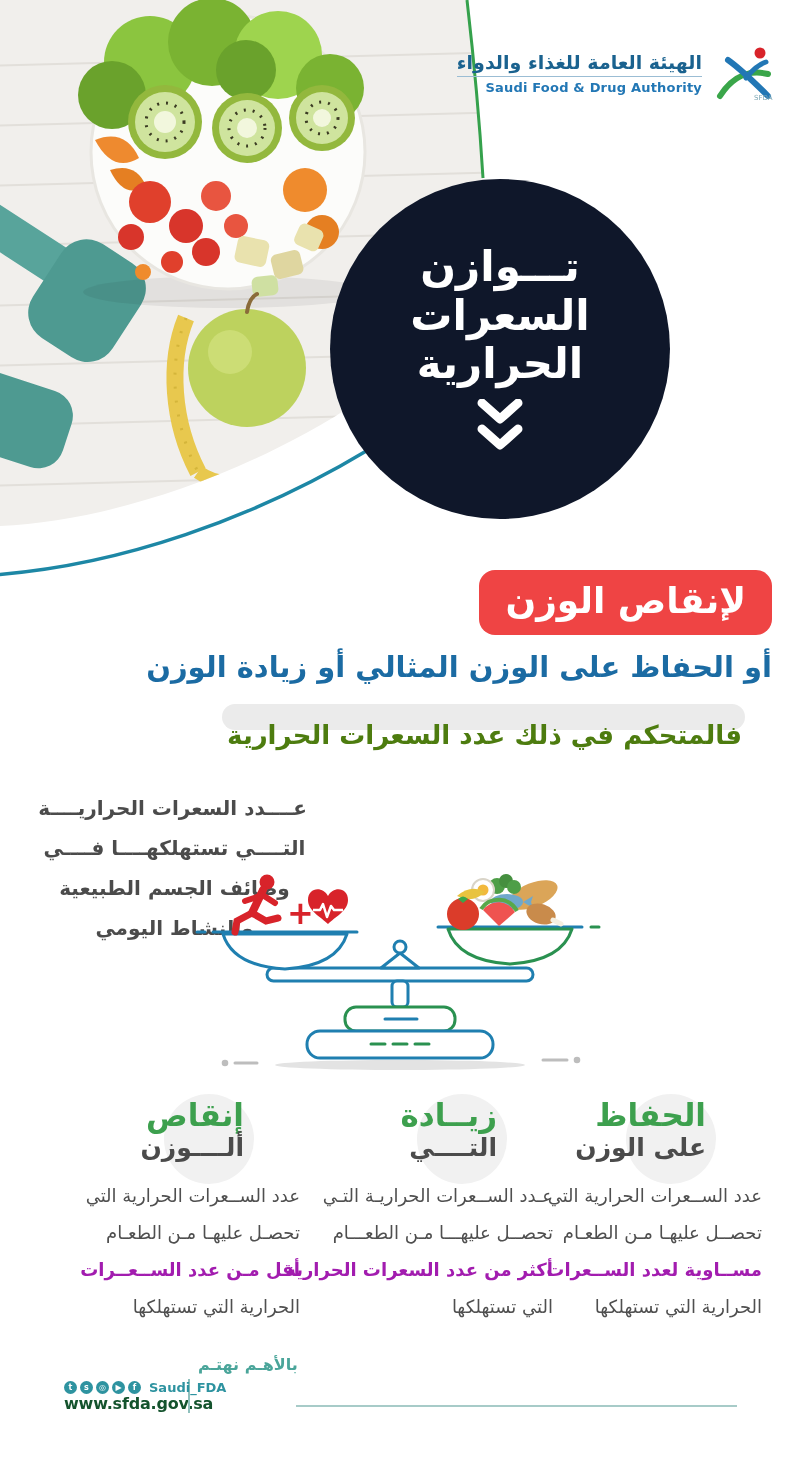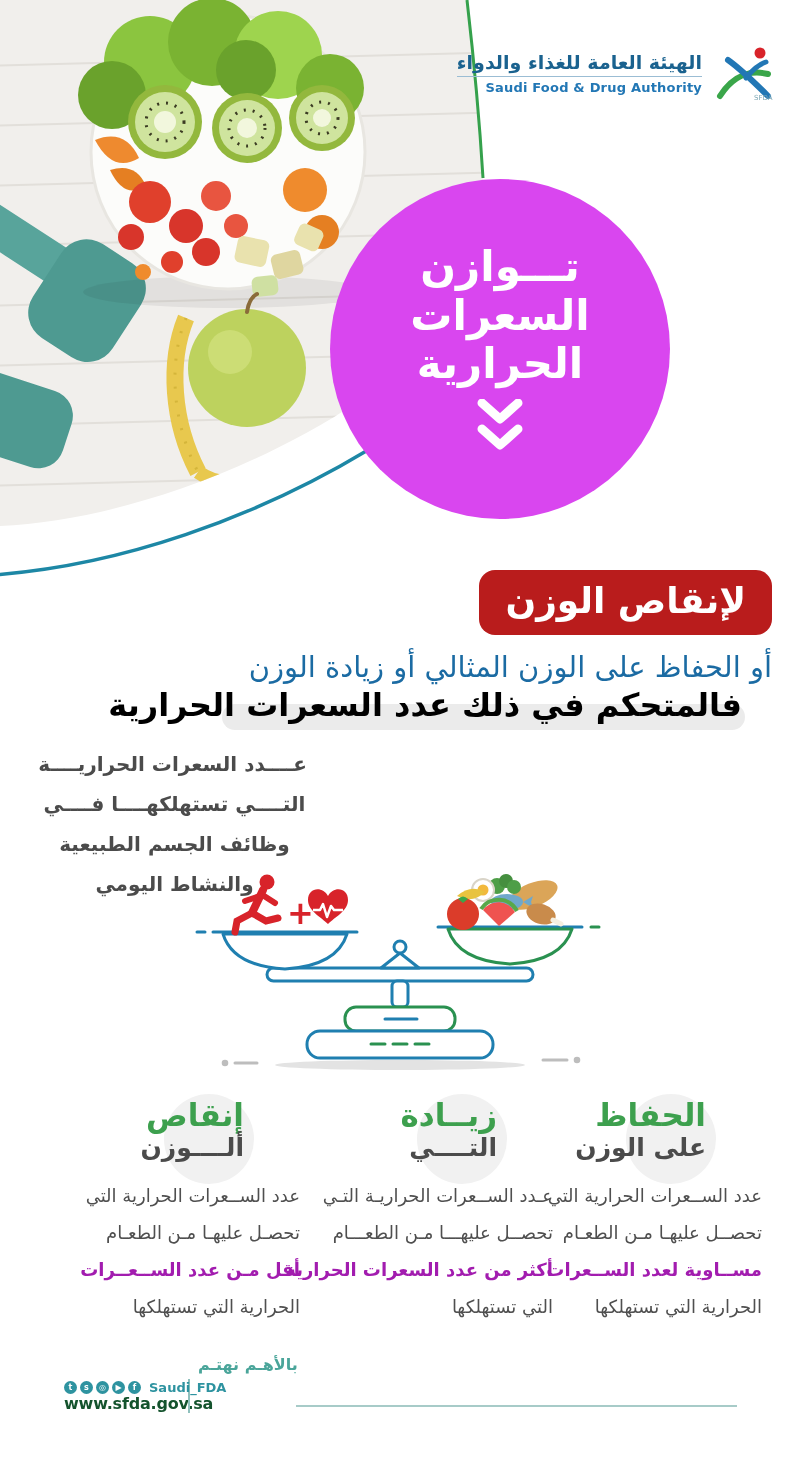--- a/index.html
+++ b/index.html
@@ -6,32 +6,32 @@
   .page{position:relative;width:800px;height:1466px;margin:0 auto;background:#fff;overflow:hidden;
         font-family:"DejaVu Sans",sans-serif;}
   .abs{position:absolute;}
   .ar{direction:rtl;}
   
   .hero-svg{top:0;left:0;}
   .logo{top:44px;right:26px;display:flex;align-items:center;gap:10px;z-index:4;}
   .logo-text{text-align:right;}
   .logo-ar{font-size:19px;font-weight:bold;color:#1a628f;border-bottom:1.5px solid #9bbdd4;padding-bottom:3px;}
   .logo-en{font-size:13px;font-weight:bold;color:#2277b5;margin-top:3px;letter-spacing:.2px;}
-  .hero-circle{left:330px;top:179px;width:340px;height:340px;border-radius:50%;background:#d946ef;
+  .hero-circle{left:330px;top:179px;width:340px;height:340px;border-radius:50%;background:#0f172a;
                z-index:3;display:flex;flex-direction:column;align-items:center;justify-content:center;}
   .hero-title{color:#fff;font-weight:bold;font-size:42px;line-height:1.16;text-align:center;}
   .chev{margin-top:10px;}
   
-  .badge{top:570px;right:28px;background:#b91c1c;color:#fff;font-size:36px;font-weight:bold;
+  .badge{top:570px;right:28px;background:#ef4444;color:#fff;font-size:36px;font-weight:bold;
          padding:10px 26px 14px;border-radius:16px;z-index:2;}
-  .subtitle{top:650px;right:28px;color:#1b6ba3;font-size:29px;font-weight:normal;z-index:2;white-space:nowrap;}
+  .subtitle{top:650px;right:28px;color:#1b6ba3;font-size:29px;font-weight:bold;z-index:2;white-space:nowrap;}
   .hl-pill{top:704px;left:222px;width:523px;height:26px;border-radius:13px;background:#ebebeb;z-index:1;}
-  .hl-text{top:686px;right:58px;color:#000000;font-size:32px;font-weight:bold;z-index:2;white-space:nowrap;}
-  
-  .burn{top:744px;left:42px;width:265px;text-align:center;color:#4b4b4b;font-size:20px;font-weight:bold;line-height:40px;}
+  .hl-text{top:720px;right:58px;color:#4d7c0f;font-size:26px;font-weight:bold;z-index:2;white-space:nowrap;}
+  
+  .burn{top:788px;left:42px;width:265px;text-align:center;color:#4b4b4b;font-size:20px;font-weight:bold;line-height:40px;}
   .intake{top:757px;left:445px;width:320px;text-align:center;color:#4b4b4b;font-size:20px;font-weight:bold;line-height:42px;}
   .burn div,.intake div{white-space:nowrap;}
   
   .scale-wrap{top:872px;left:195px;}
   
   .col{top:1098px;text-align:right;}
   .col-lose{left:55px;width:245px;}
   .col-gain{left:318px;width:235px;}
   .col-maintain{left:530px;width:232px;}
   .col .bubble{position:absolute;right:46px;top:-4px;width:90px;height:90px;border-radius:50%;background:#f1f1f1;z-index:0;}

